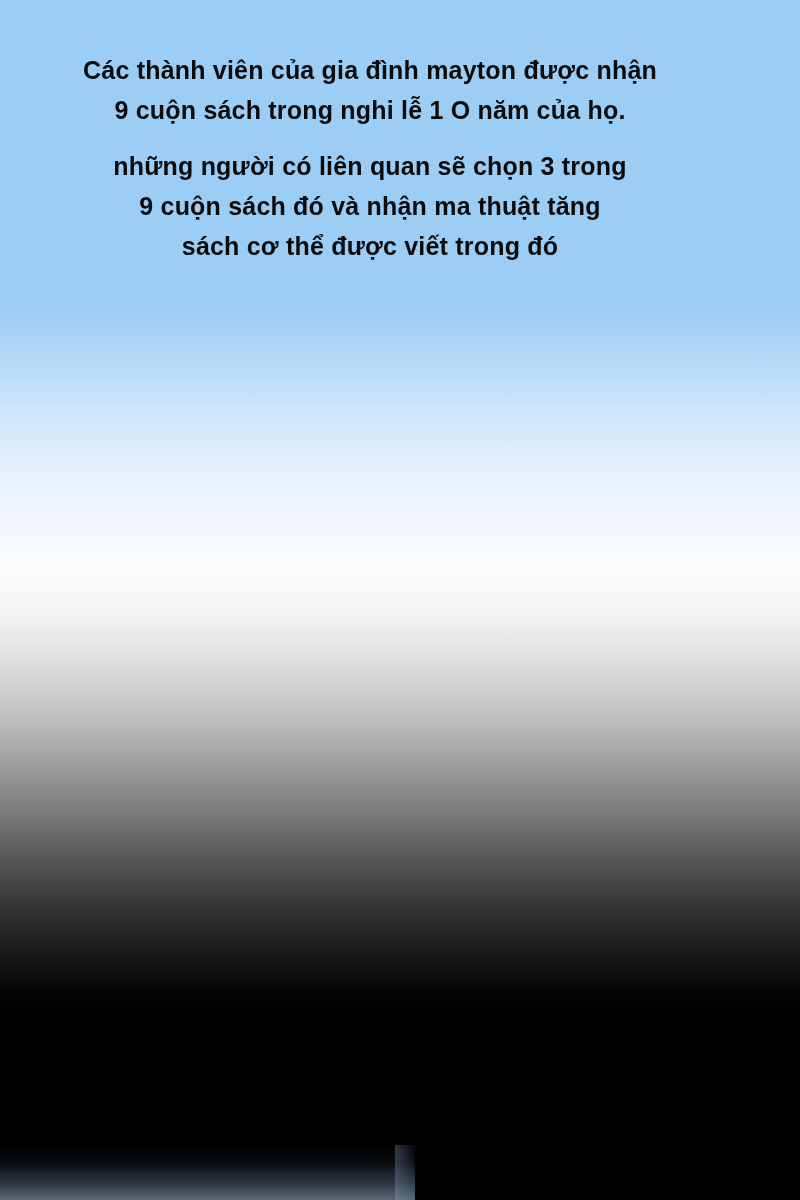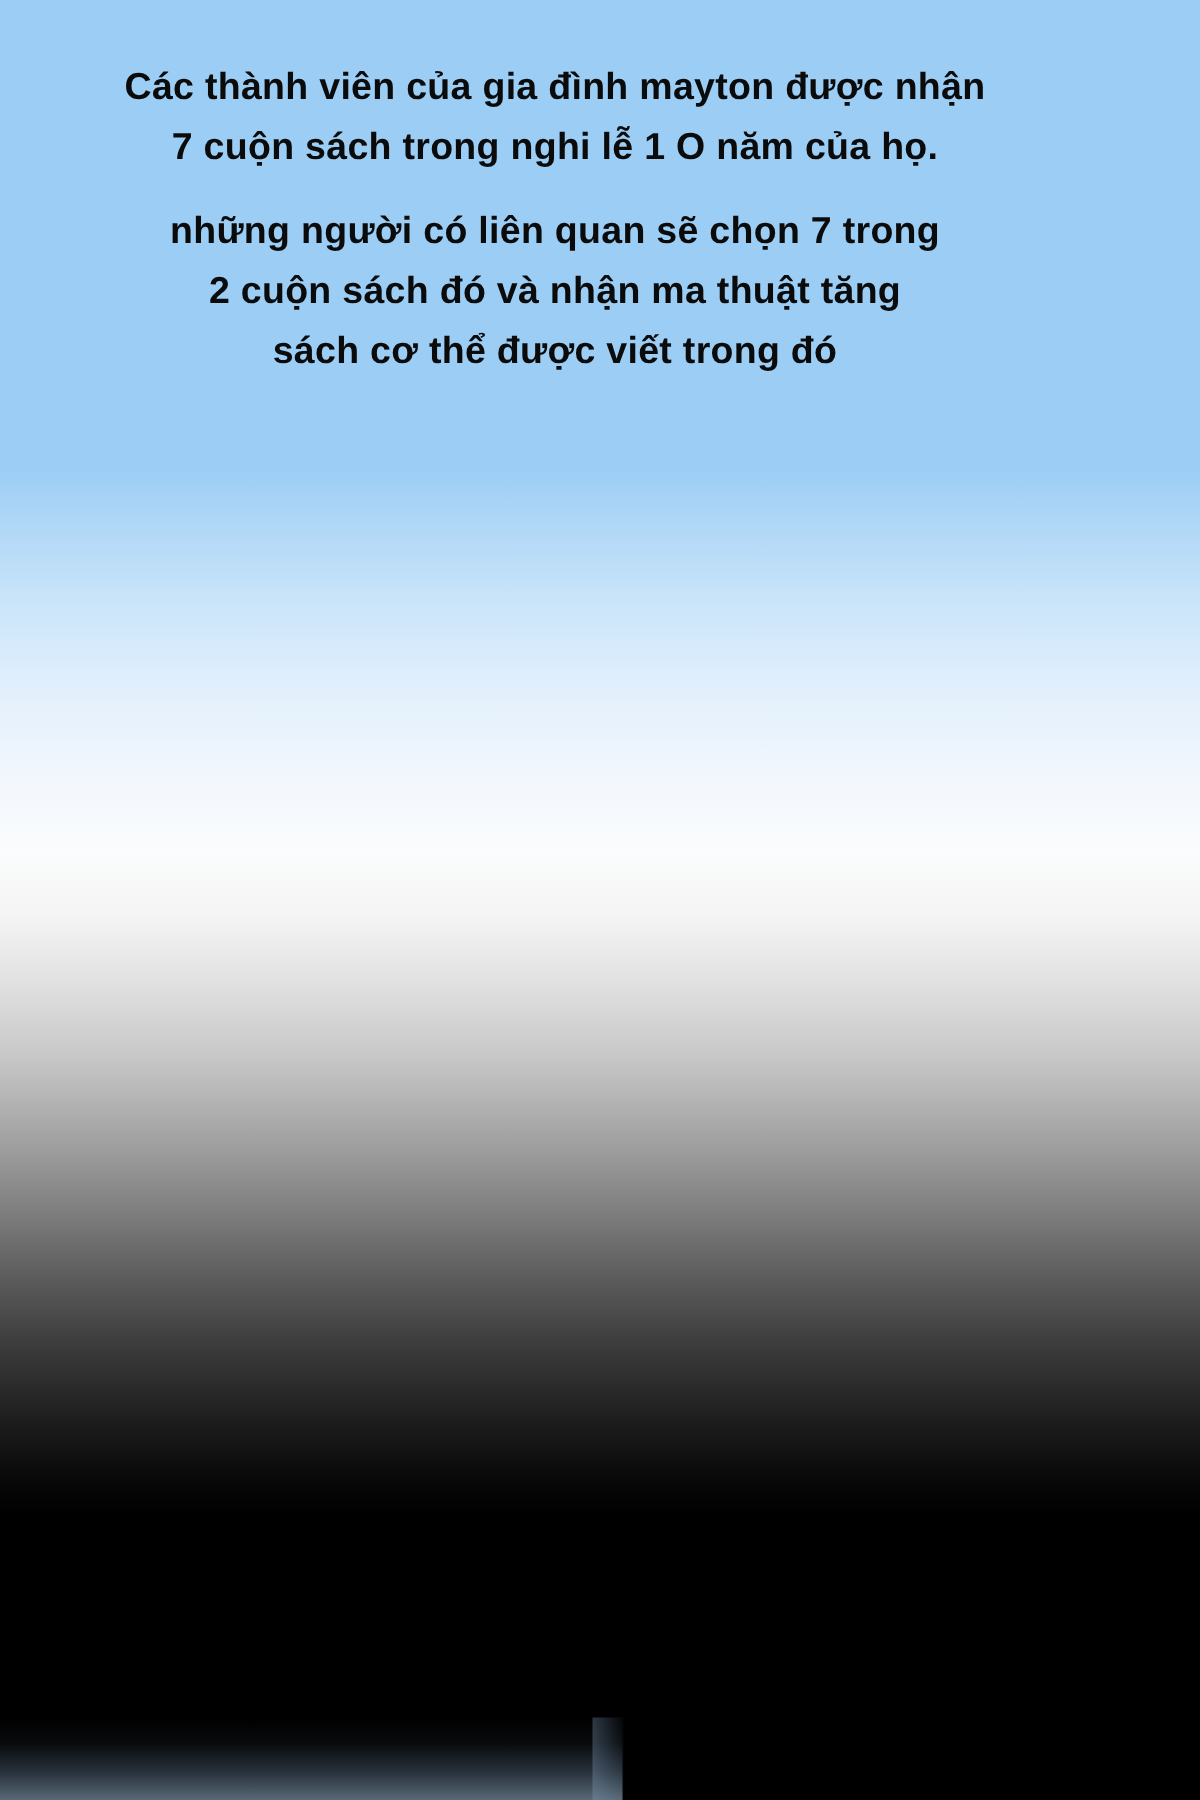--- a/index.html
+++ b/index.html
@@ -108,20 +108,21 @@
 
   
   .caption {
     position: absolute;
     left: 0;
     width: 740px;
     text-align: center;
     color: #0b0b0b;
     font-weight: bold;
     font-family: "Liberation Sans", sans-serif;
+    margin-top: 12px;
   }
   .caption-block-1 {
     top: 38px;
   }
   .caption-block-2 {
     top: 134px;
   }
   .caption-line {
     display: block;
     font-size: 25px;
@@ -142,22 +143,22 @@
     <div class="band" style="top: 96px; height: 1px;"></div>
   </div>
 
   <div class="black-panel"></div>
 
   <div class="light-streak"></div>
   <div class="light-streak-edge"></div>
 
   <div class="caption caption-block-1">
     <span class="caption-line">Các thành viên của gia đình mayton được nhận</span>
-    <span class="caption-line">7 cuộn sách trong nghi lễ 1 O năm của họ.</span>
+    <span class="caption-line">9 cuộn sách trong nghi lễ 1 O năm của họ.</span>
   </div>
 
   <div class="caption caption-block-2">
-    <span class="caption-line">những người có liên quan sẽ chọn 7  trong</span>
-    <span class="caption-line">2 cuộn sách đó và nhận ma thuật tăng</span>
+    <span class="caption-line">những người có liên quan sẽ chọn 3  trong</span>
+    <span class="caption-line">9 cuộn sách đó và nhận ma thuật tăng</span>
     <span class="caption-line">sách cơ thể được viết trong đó</span>
   </div>
 
 </div>
 
 </body></html>

